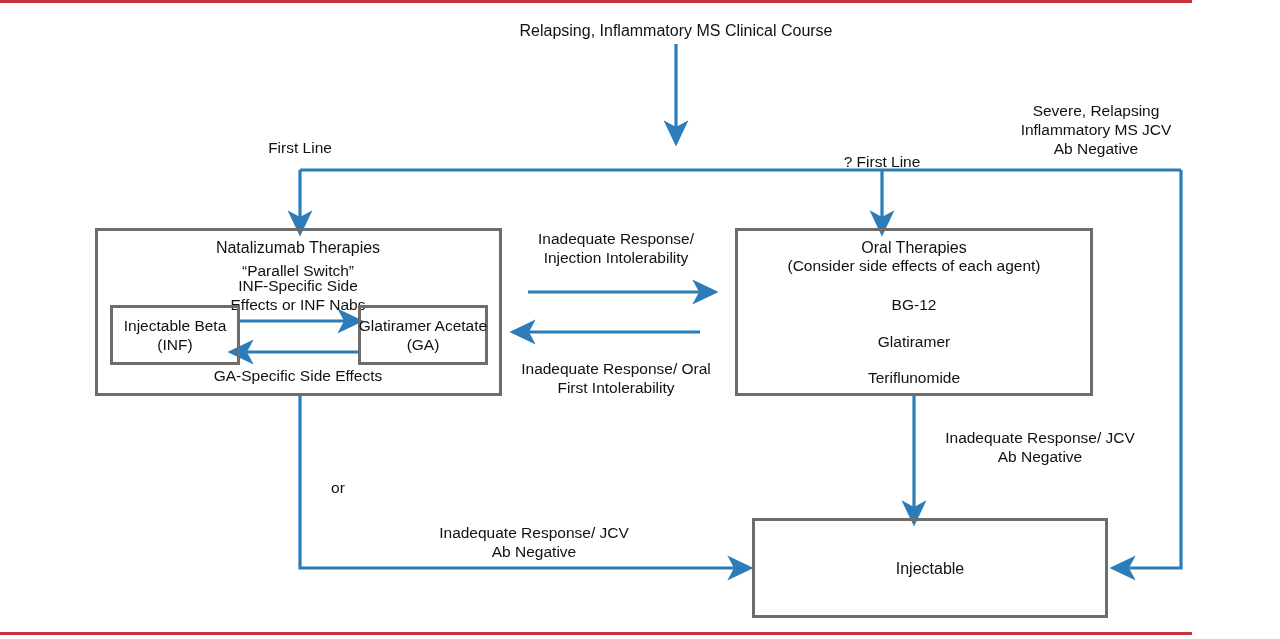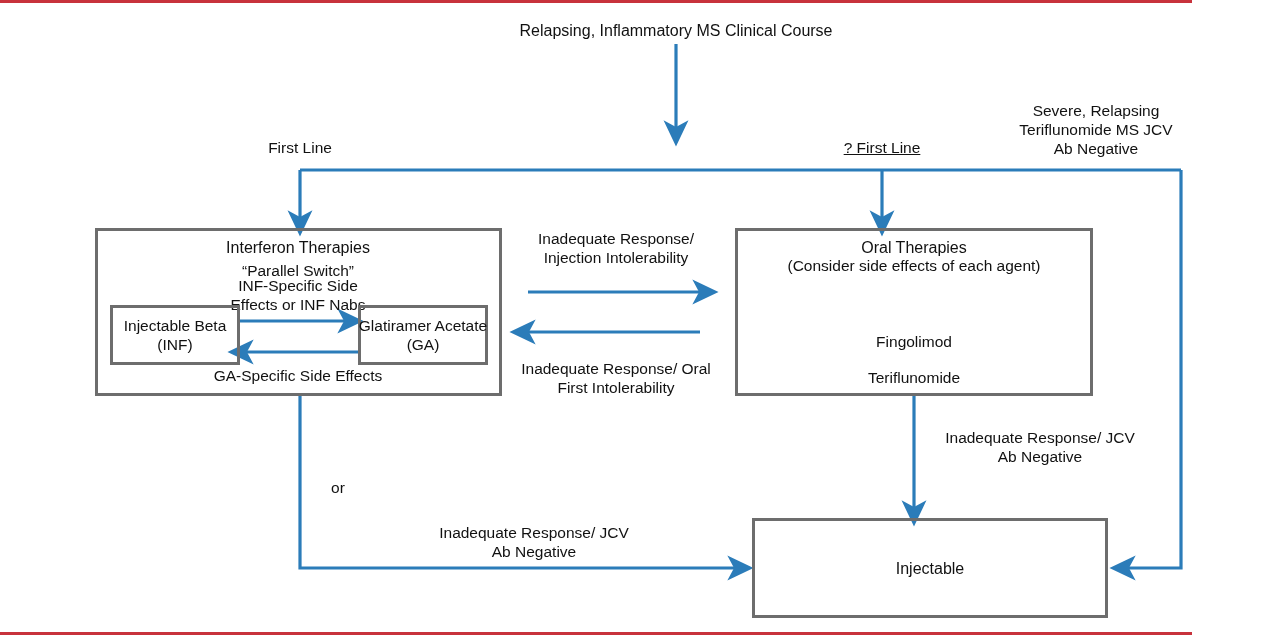--- a/index.html
+++ b/index.html
@@ -88,29 +88,29 @@
       <path d="M914,396 L914,508" marker-end="url(#ah)"></path>
 
       <path d="M300,396 L300,568 L735,568" marker-end="url(#ah)"></path>
     </g>
   </svg>
 
   <div class="ctr" style="left:426px; top:21px; width:500px; font-size:16px;">Relapsing, Inflammatory MS Clinical Course</div>
 
   <div class="ctr" style="left:229px; top:138px; width:142px;">First Line</div>
 
-  <div class="ctr" style="left:811px; top:138px; width:142px;text-decoration:underline;">? First Line</div>
+  <div class="ctr" style="left:811px; top:152px; width:142px;">? First Line</div>
 
   <div class="ctr" style="left:1010px; top:101px; width:172px;">Severe, Relapsing
-Teriflunomide MS
+Inflammatory MS
 JCV Ab Negative</div>
 
   <div class="box" style="left:95px; top:228px; width:407px; height:168px;"></div>
 
-  <div class="ctr" style="left:138px; top:238px; width:320px; font-size:16px;">Interferon Therapies</div>
+  <div class="ctr" style="left:138px; top:238px; width:320px; font-size:16px;">Natalizumab Therapies</div>
 
   <div class="ctr" style="left:218px; top:276px; width:160px;">INF-Specific
 Side Effects
 or INF Nabs</div>
 
   <div class="ctr" style="left:198px; top:261px; width:200px;">“Parallel Switch”</div>
 
   <div class="box" style="left:110px; top:305px; width:130px; height:60px;"></div>
   <div class="ctr" style="left:110px; top:316px; width:130px;">Injectable Beta
 (INF)</div>
@@ -126,22 +126,23 @@
 
   <div class="ctr" style="left:521px; top:359px; width:190px;">Inadequate Response/
 Oral First Intolerability</div>
 
   <div class="box" style="left:735px; top:228px; width:358px; height:168px;"></div>
 
   <div class="ctr" style="left:745px; top:256px; width:338px;">(Consider side effects of each agent)</div>
 
   <div class="ctr" style="left:755px; top:238px; width:318px; font-size:16px;">Oral Therapies</div>
 
+  <div class="ctr" style="left:755px; top:295px; width:318px;">BG-12</div>
 
-  <div class="ctr" style="left:755px; top:332px; width:318px;">Fingolimod</div>
+  <div class="ctr" style="left:755px; top:332px; width:318px;">Glatiramer</div>
 
   <div class="ctr" style="left:755px; top:368px; width:318px;">Teriflunomide</div>
 
   <div class="ctr" style="left:943px; top:428px; width:194px;">Inadequate Response/
 JCV Ab Negative</div>
 
   <div class="ctr lbl-left" style="left:318px; top:478px; width:40px;">or</div>
 
   <div class="ctr" style="left:437px; top:523px; width:194px;">Inadequate Response/
 JCV Ab Negative</div>

